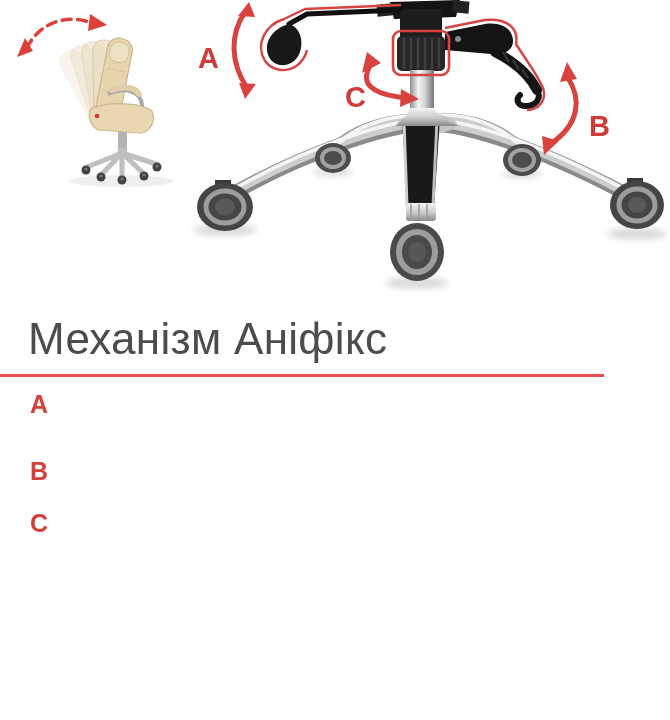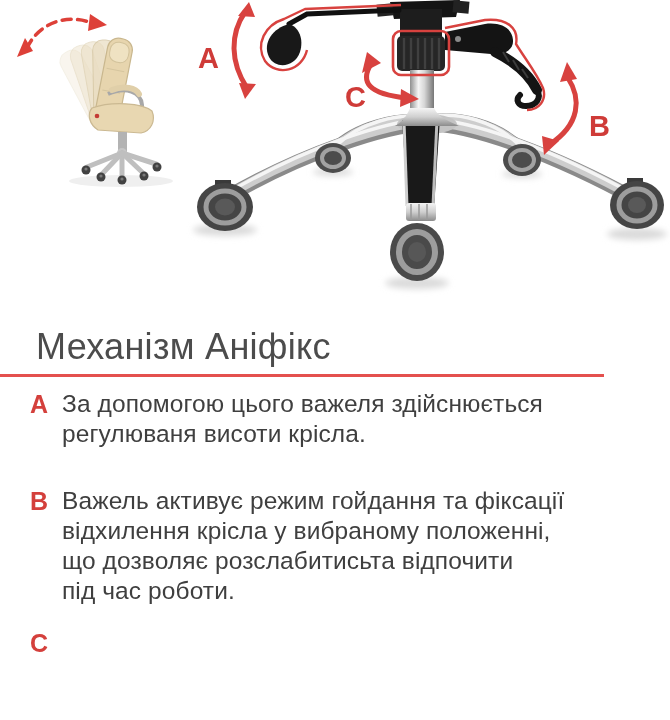--- a/index.html
+++ b/index.html
@@ -4,22 +4,22 @@
 <style>
   html,body{margin:0;padding:0;background:#ffffff;}
   .page{
     position:relative;width:670px;height:720px;background:#ffffff;overflow:hidden;
     font-family:"Liberation Sans", sans-serif;
   }
   .hero{position:absolute;left:0;top:0;width:670px;height:300px;}
   .chair-svg{position:absolute;left:0;top:0;}
   .base-svg{position:absolute;left:185px;top:0;}
   .page-title{
-    position:absolute;left:28px;top:318px;margin:8px;
-    font-size:36px;line-height:42px;font-weight:500;color:#4c4c4c;letter-spacing:.3px;
+    position:absolute;left:28px;top:318px;margin:0;
+    font-size:44px;line-height:42px;font-weight:500;color:#4c4c4c;letter-spacing:.3px;
   }
   .divider{position:absolute;left:0;top:374px;width:604px;height:3px;background:#e4504e;}
   .features{position:absolute;left:30px;top:389px;width:612px;}
   .feature{display:flex;align-items:flex-start;}
   .feature.gap-a{margin-bottom:37px;}
   .feature.gap-b{margin-bottom:22px;}
   .flabel{
     flex:0 0 32px;width:32px;color:#d4403c;font-weight:bold;
     font-size:25px;line-height:30px;
   }
@@ -245,28 +245,22 @@
       </g>
     </svg>
   </div>
 
   <h1 class="page-title">Механізм Аніфікс</h1>
   <div class="divider"></div>
 
   <div class="features">
     <div class="feature gap-a">
       <span class="flabel">A</span>
-      <p class="ftext">За допомогою цього важеля здійснюється
-регулюваня висоти крісла.</p>
     </div>
     <div class="feature gap-b">
       <span class="flabel">B</span>
-      <p class="ftext">Важель активує режим гойдання та фіксації
-відхилення крісла у вибраному положенні,
-що дозволяє розслабитисьта відпочити
-під час роботи.</p>
     </div>
     <div class="feature">
       <span class="flabel">C</span>
     </div>
   </div>
 
 </div>
 
 </body></html>

